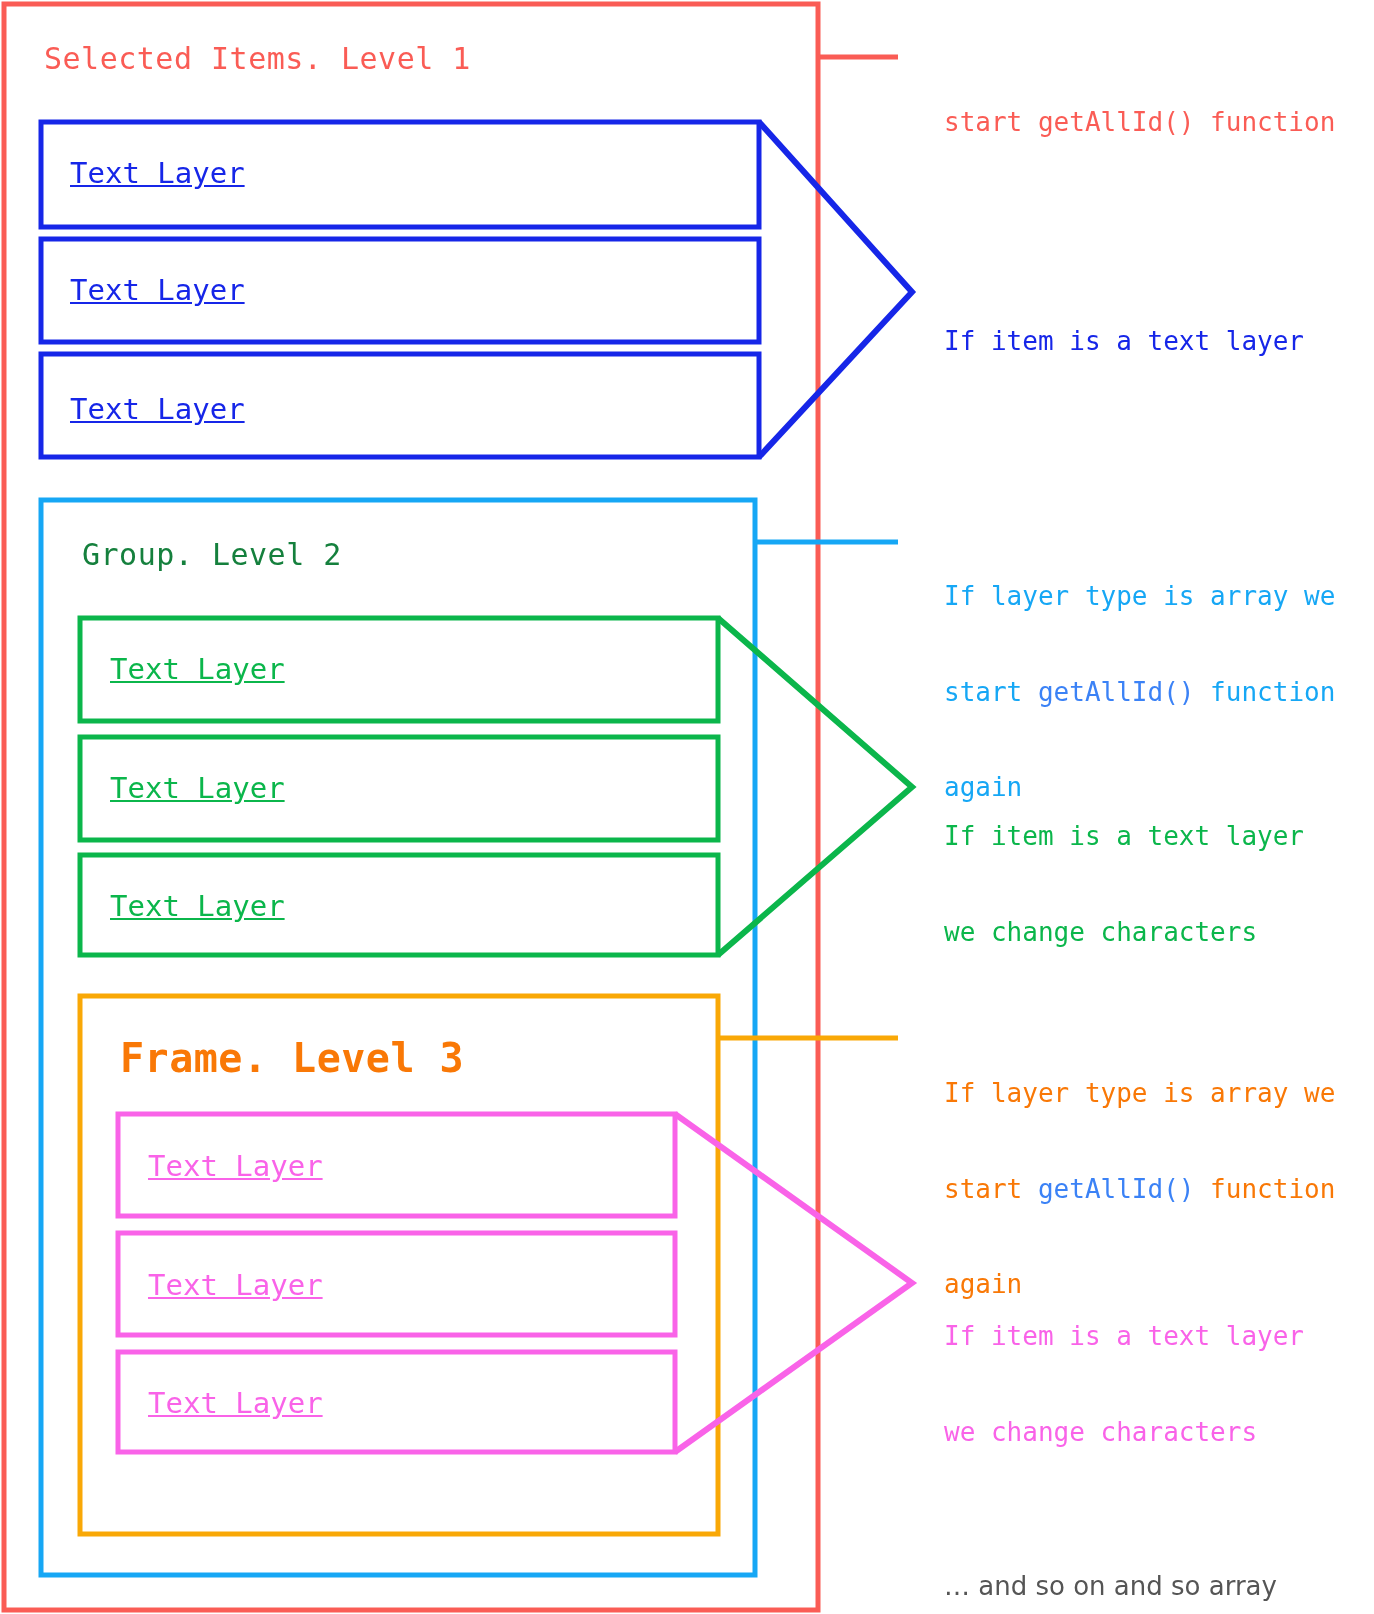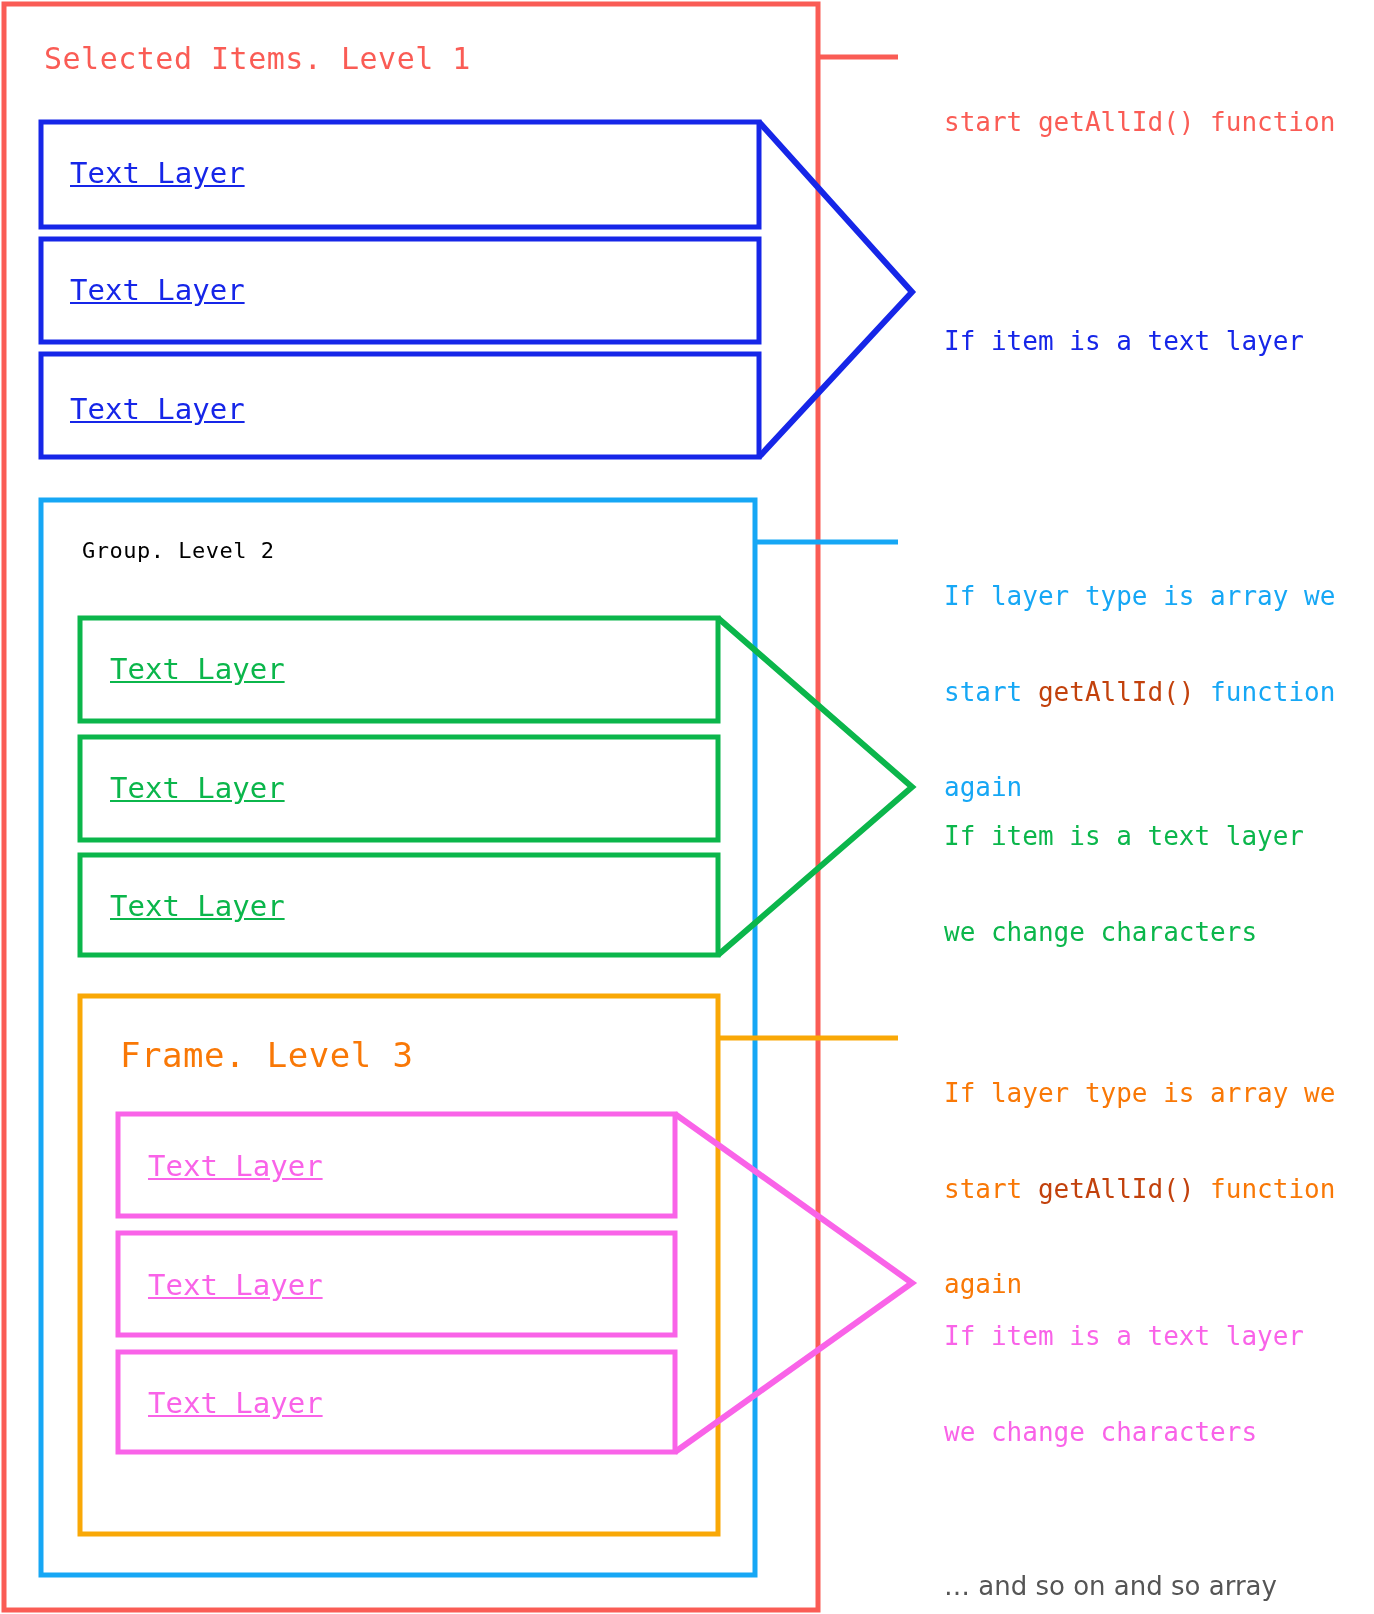--- a/index.html
+++ b/index.html
@@ -6,37 +6,37 @@
   body{
     font-family:"DejaVu Sans Mono","Liberation Mono",monospace;
     width:1374px;height:1614px;position:relative;overflow:hidden;
   }
   #stage{position:absolute;left:0;top:0;width:1374px;height:1614px;}
   svg.layer{position:absolute;left:0;top:0;width:1374px;height:1614px;pointer-events:none;}
 
   .lbl{position:absolute;white-space:pre;line-height:1.0;}
 
   .title-l1{left:44px;top:44px;font-size:30px;color:#fa5c55;letter-spacing:0.5px;}
-  .title-l2{left:82px;top:540px;font-size:22px;color:#000000;letter-spacing:0.5px;}
-  .title-l3{left:120px;top:1038px;font-size:34px;color:#f97806;letter-spacing:0.5px;}
+  .title-l2{left:82px;top:540px;font-size:30px;color:#15803d;letter-spacing:0.5px;}
+  .title-l3{left:120px;top:1038px;font-size:40px;color:#f97806;letter-spacing:0.5px;font-weight:bold;}
 
   .tl{position:absolute;font-size:29px;white-space:pre;line-height:1.0;text-decoration:underline;}
   .tl.blue{color:#1626e8;}
   .tl.green{color:#0bb64b;}
   .tl.pink{color:#f963e8;}
 
   .note{position:absolute;white-space:pre;font-size:26px;line-height:1.22;letter-spacing:0px;margin-left:26px;}
   .note.red{color:#fa5c55;}
   .note.blue{color:#1626e8;}
   .note.cyan{color:#16a7f5;}
   .note.green{color:#0bb64b;}
   .note.orange{color:#f97806;}
   .note.pink{color:#f963e8;}
   .note.grey{color:#555555;font-family:"DejaVu Sans","Liberation Sans",sans-serif;}
-  .hl-red{color:#c2410c;}
+  .hl-red{color:#3b82f6;}
 </style>
 </head>
 <body>
 
 <div id="stage">
 
   <svg class="layer" viewBox="0 0 1374 1614">
 
     <rect x="4" y="4" width="814" height="1606" fill="none" stroke="#fa5c55" stroke-width="5"></rect>
 

